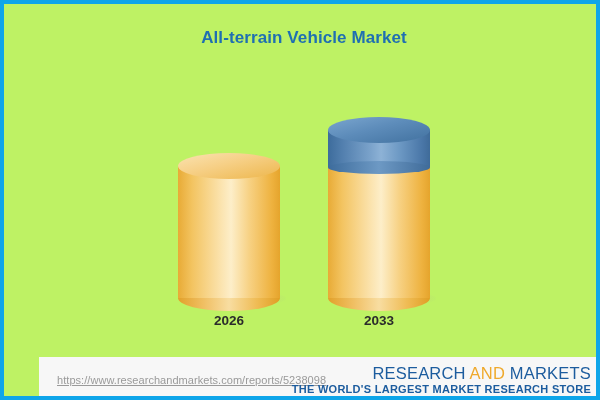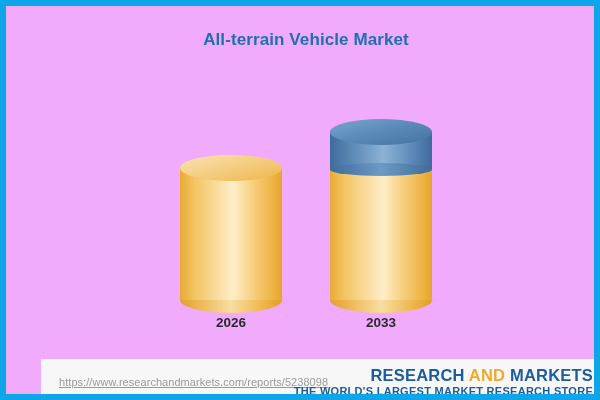--- a/index.html
+++ b/index.html
@@ -12,22 +12,22 @@
     height: 400px;
     font-family: "Liberation Sans", sans-serif;
     overflow: hidden;
   }
 
   #frame {
     position: relative;
     width: 600px;
     height: 400px;
     box-sizing: border-box;
-    border: 6px solid #0ea5e9;
-    background: #f0abfc;
+    border: 4px solid #0ea5e9;
+    background: #bef264;
     overflow: hidden;
   }
 
   
   #chart-title {
     position: absolute;
     top: 24px;
     left: 0;
     width: 600px;
     text-align: center;
@@ -192,21 +192,21 @@
     letter-spacing: 0.05px;
   }
   #logo {
     position: absolute;
     right: 16px;
     top: 7px;
     text-align: right;
   }
   #logo-wordmark {
     font-size: 16.5px;
-    font-weight: bold;
+    font-weight: normal;
     color: #1c5c9e;
     letter-spacing: 0.2px;
     line-height: 1.1;
     white-space: nowrap;
   }
   #logo-and {
     color: #efa92c;
   }
   #logo-tagline {
     margin-top: 1px;

